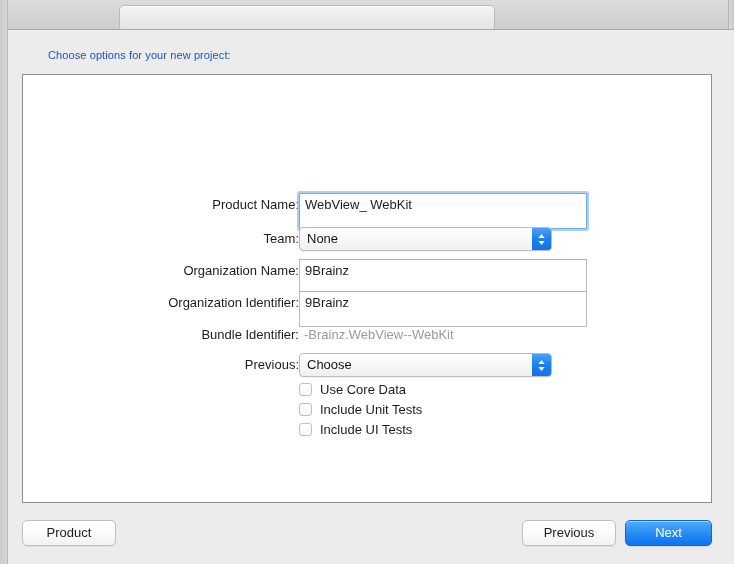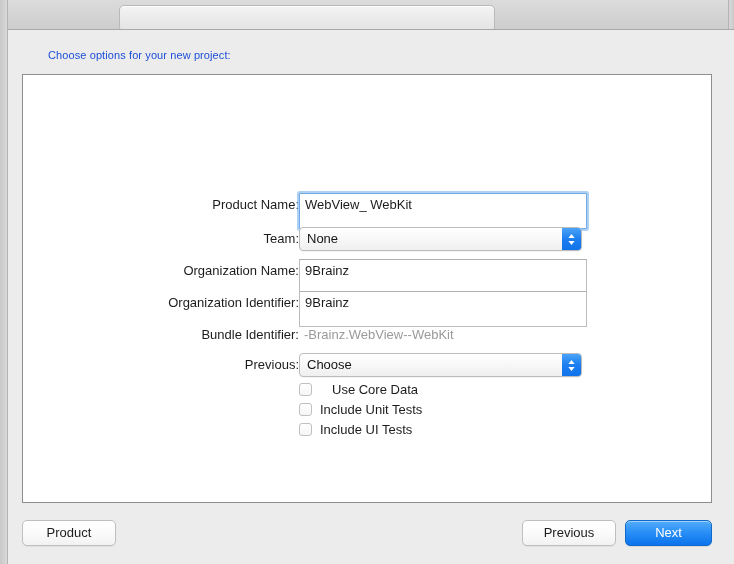--- a/index.html
+++ b/index.html
@@ -134,21 +134,21 @@
     line-height: 24px;
     font-size: 13px;
     color: #9a9a9a;
     white-space: nowrap;
   }
 
   .popup {
     position: absolute;
     left: 276px;
     top: 1px;
-    width: 283px;
+    width: 253px;
     height: 24px;
     background: linear-gradient(to bottom, #ffffff 0%, #f7f7f7 55%, #efefef 100%);
     border: 1px solid #bcbcbc;
     border-radius: 4px;
     box-shadow: 0 1px 0 rgba(0,0,0,0.04);
   }
   .popup-text {
     position: absolute;
     left: 7px; top: 0;
     height: 22px; line-height: 22px;
@@ -265,21 +265,21 @@
             <div class="popup">
               <div class="popup-text">Choose</div>
               <div class="popup-arrows">
                 <svg width="9" height="15" viewBox="0 0 9 15">
                   <path d="M4.5 2 L7.6 6 L1.4 6 Z" fill="#ffffff"></path>
                   <path d="M4.5 13 L1.4 9 L7.6 9 Z" fill="#ffffff"></path>
                 </svg>
               </div>
             </div>
           </div>
-          <div class="checkrow" style="top: 304px; gap: 12px;">
+          <div class="checkrow" style="top: 304px;">
             <div class="checkbox"></div>
             <div class="checkrow-label">Use Core Data</div>
           </div>
           <div class="checkrow" style="top: 324px;">
             <div class="checkbox"></div>
             <div class="checkrow-label">Include Unit Tests</div>
           </div>
           <div class="checkrow" style="top: 344px;">
             <div class="checkbox"></div>
             <div class="checkrow-label">Include UI Tests</div>

